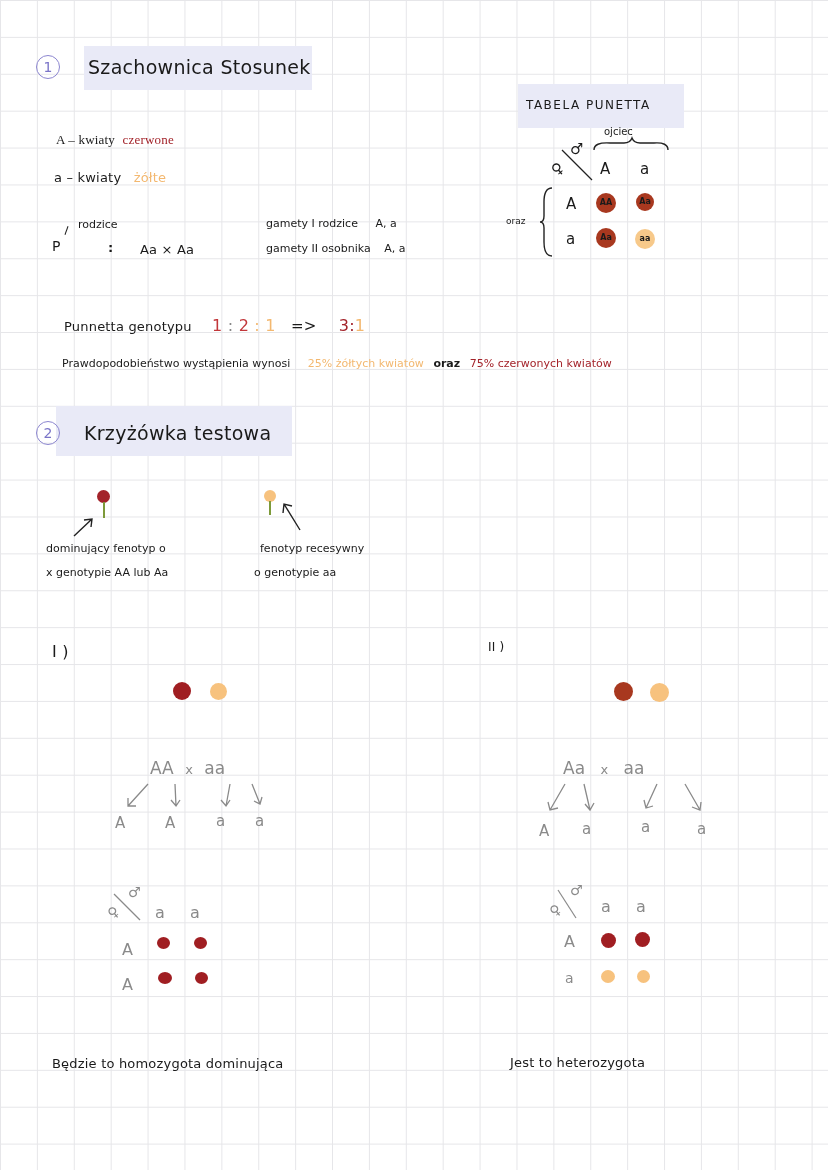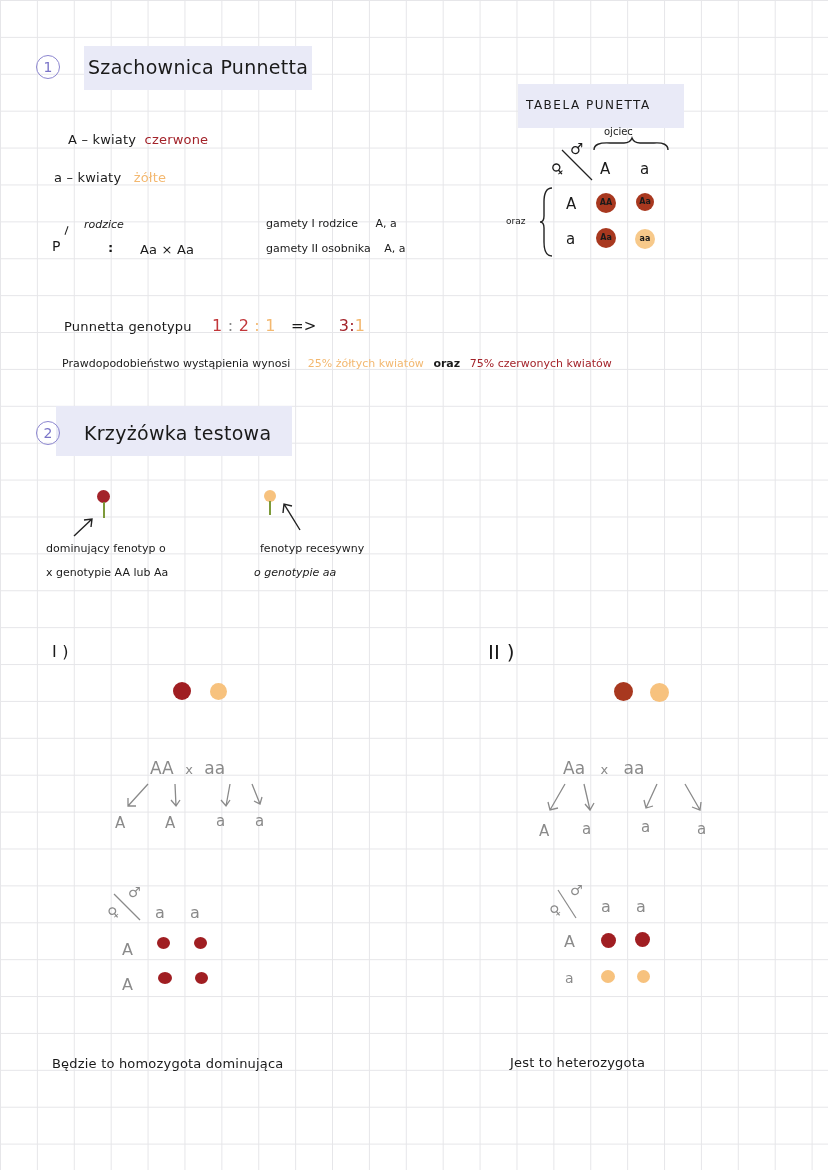--- a/index.html
+++ b/index.html
@@ -32,37 +32,37 @@
     position: absolute; width: 20px; height: 20px; border-radius: 50%;
     font-size: 8px; line-height: 20px; text-align: center; color: #1a1a1a; font-weight: bold;
   }
   svg { overflow: visible; }
 </style>
 </head>
 <body>
 
 <div class="abs hl" style="left:84px;top:46px;width:228px;height:44px;"></div>
 <div class="num-circle" style="left:36px;top:55px;">1</div>
-<div class="abs title" style="left:88px;top:56px;">Szachownica Punnetta</div>
-
-<div class="abs hand" style="left:68px;top:132px;">
+<div class="abs title" style="left:88px;top:56px;">Szachownica Stosunek</div>
+
+<div class="abs hand" style="left:56px;top:132px;font-family:Liberation Serif, serif;">
   <span>A</span>
   <span>–</span>
   <span>kwiaty</span>
   <span class="red" style="margin-left:4px;">czerwone</span>
 </div>
 <div class="abs hand" style="left:54px;top:170px;">
   <span>a</span>
   <span>–</span>
   <span>kwiaty</span>
   <span class="yellow" style="margin-left:8px;">żółte</span>
 </div>
 
 <div class="abs hand" style="left:52px;top:238px;font-size:14px;">P</div>
-<div class="abs small" style="left:84px;top:218px;font-style:italic;">rodzice</div>
+<div class="abs small" style="left:78px;top:218px;">rodzice</div>
 <div class="abs" style="left:66px;top:226px;width:1px;height:9px;background:#222;transform:rotate(20deg);"></div>
 <div class="abs hand" style="left:108px;top:240px;font-weight:bold;">:</div>
 <div class="abs hand" style="left:140px;top:242px;">Aa × Aa</div>
 
 <div class="abs small" style="left:266px;top:217px;">
   <span>gamety I rodzice</span>
   <span style="margin-left:14px;">A, a</span>
 </div>
 <div class="abs small" style="left:266px;top:242px;">
   <span>gamety II osobnika</span>
@@ -129,21 +129,21 @@
 <svg class="abs" style="left:72px;top:516px;" width="24" height="22">
   <path d="M2,20 L20,3 M12,4 L20,3 L19,11" fill="none" stroke="#222" stroke-width="1.4"></path>
 </svg>
 <svg class="abs" style="left:280px;top:500px;" width="24" height="32">
   <path d="M20,30 L4,4 M3,13 L4,4 L12,6" fill="none" stroke="#222" stroke-width="1.4"></path>
 </svg>
 
 <div class="abs small" style="left:46px;top:542px;">dominujący fenotyp o</div>
 <div class="abs small" style="left:46px;top:566px;">x genotypie AA lub Aa</div>
 <div class="abs small" style="left:260px;top:542px;">fenotyp recesywny</div>
-<div class="abs small" style="left:254px;top:566px;font-style:italic;">o genotypie aa</div>
+<div class="abs small" style="left:254px;top:566px;">o genotypie aa</div>
 
 <div class="abs hand" style="left:52px;top:642px;font-size:16px;">I )</div>
 <div class="dot" style="left:173px;top:682px;width:18px;height:18px;background:#a01e22;"></div>
 <div class="dot" style="left:210px;top:683px;width:17px;height:17px;background:#f7c27e;"></div>
 
 <div class="abs grey" style="left:150px;top:758px;font-size:17px;">
   <span>AA</span>
   <span style="font-size:13px;margin:0 6px;">x</span>
   <span>aa</span>
 </div>
@@ -169,21 +169,21 @@
 <div class="abs grey" style="left:190px;top:903px;font-size:16px;">a</div>
 <div class="abs grey" style="left:122px;top:940px;font-size:16px;">A</div>
 <div class="abs grey" style="left:122px;top:975px;font-size:16px;">A</div>
 <div class="dot" style="left:157px;top:937px;width:13px;height:12px;background:#a01e22;"></div>
 <div class="dot" style="left:194px;top:937px;width:13px;height:12px;background:#a01e22;"></div>
 <div class="dot" style="left:158px;top:972px;width:14px;height:12px;background:#a01e22;"></div>
 <div class="dot" style="left:195px;top:972px;width:13px;height:12px;background:#a01e22;"></div>
 
 <div class="abs hand" style="left:52px;top:1056px;">Będzie to homozygota dominująca</div>
 
-<div class="abs hand" style="left:488px;top:640px;font-size:20px;">II )</div>
+<div class="abs hand" style="left:488px;top:640px;font-size:12px;">II )</div>
 <div class="dot" style="left:614px;top:682px;width:19px;height:19px;background:#a8381f;"></div>
 <div class="dot" style="left:650px;top:683px;width:19px;height:19px;background:#f7c27e;"></div>
 
 <div class="abs grey" style="left:563px;top:758px;font-size:17px;">
   <span>Aa</span>
   <span style="font-size:13px;margin:0 10px;">x</span>
   <span>aa</span>
 </div>
 <svg class="abs" style="left:540px;top:782px;" width="170" height="34">
   <g fill="none" stroke="#8a8a8a" stroke-width="1.3">

